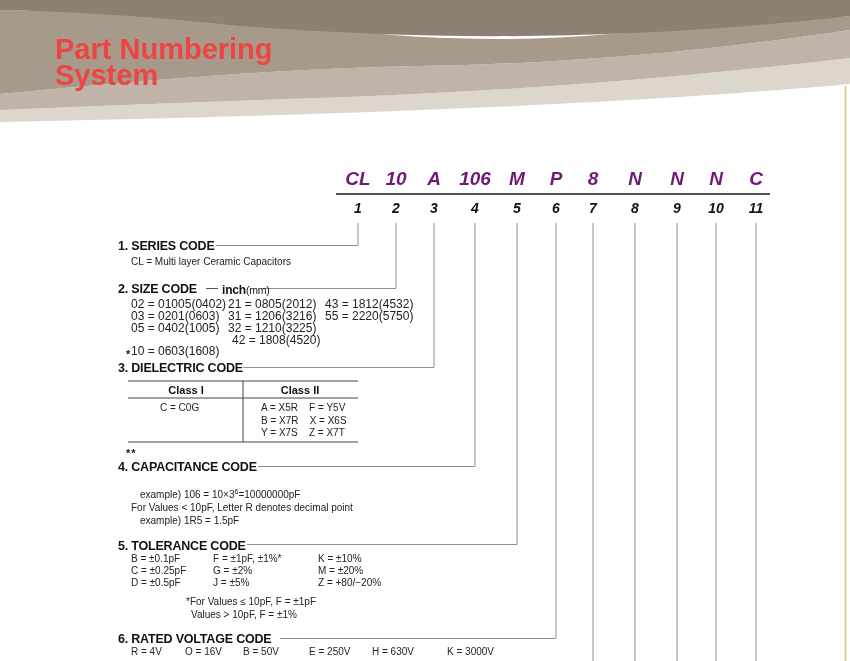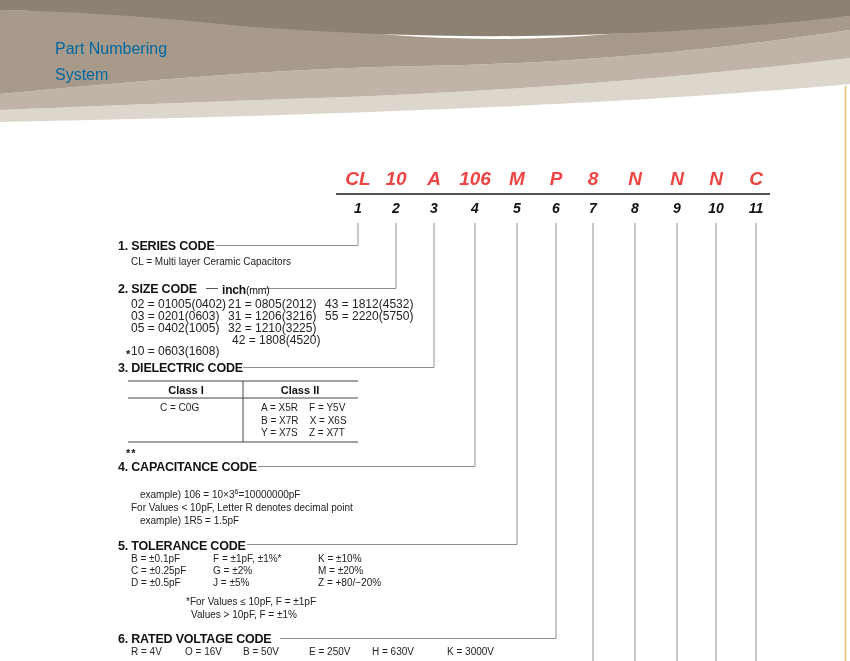--- a/index.html
+++ b/index.html
@@ -6,28 +6,28 @@
   .page{
     position:relative;width:850px;height:661px;overflow:hidden;
     background:#ffffff;
     font-family:"Liberation Sans","DejaVu Sans",sans-serif;
     color:#1c1c1c;
   }
   
   .banner{position:absolute;top:0;left:0;width:850px;height:130px;}
   .banner-title{
     position:absolute;left:55px;top:36px;line-height:26px;
-    font-size:16px;font-weight:normal;color:#0369a1;letter-spacing:0px;
+    font-size:29px;font-weight:bold;color:#ef4444;letter-spacing:0px;
   }
   
   .lines{position:absolute;top:0;left:0;width:850px;height:661px;pointer-events:none;}
   
   .pn-code{
     position:absolute;transform:translateX(-50%);
-    font-size:19px;font-weight:bold;font-style:italic;color:#ef4444;
+    font-size:19px;font-weight:bold;font-style:italic;color:#701a75;
     top:168px;white-space:nowrap;
   }
   .pn-pos{
     position:absolute;transform:translateX(-50%);
     font-size:14px;font-weight:bold;font-style:italic;color:#111;
     top:200px;white-space:nowrap;
   }
   
   .sec-title{
     position:absolute;font-size:12.5px;font-weight:bold;color:#111;

